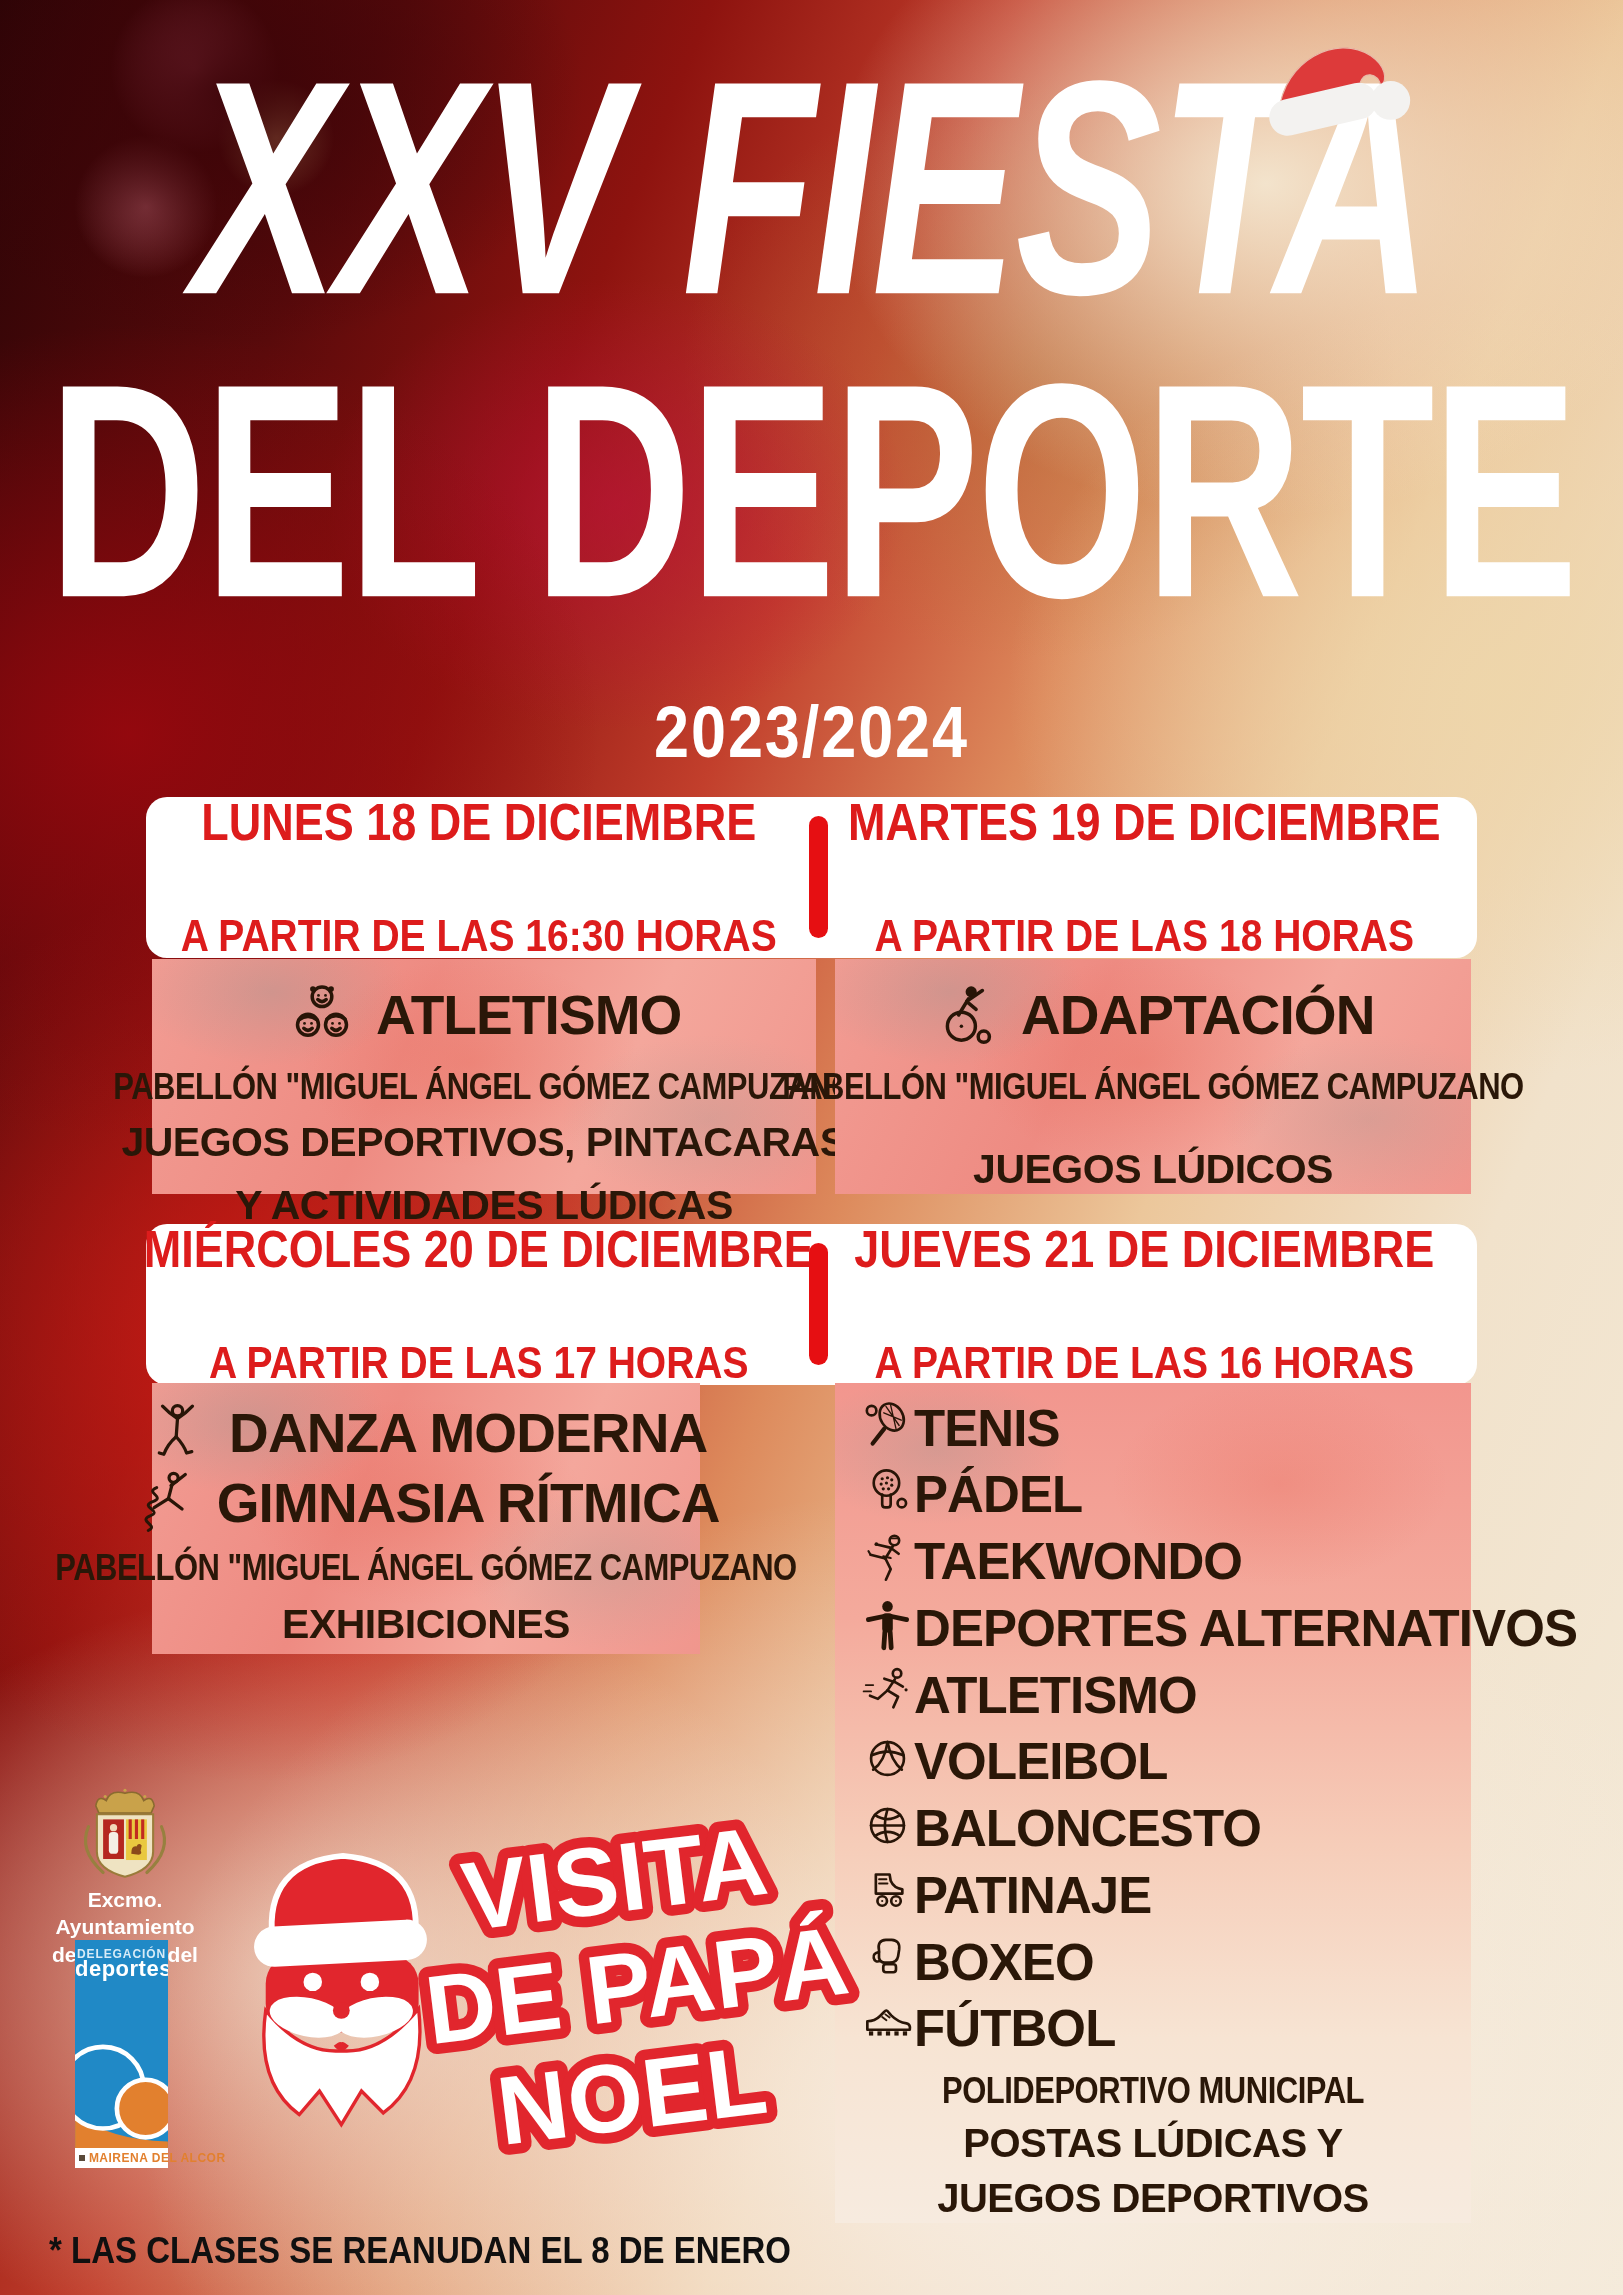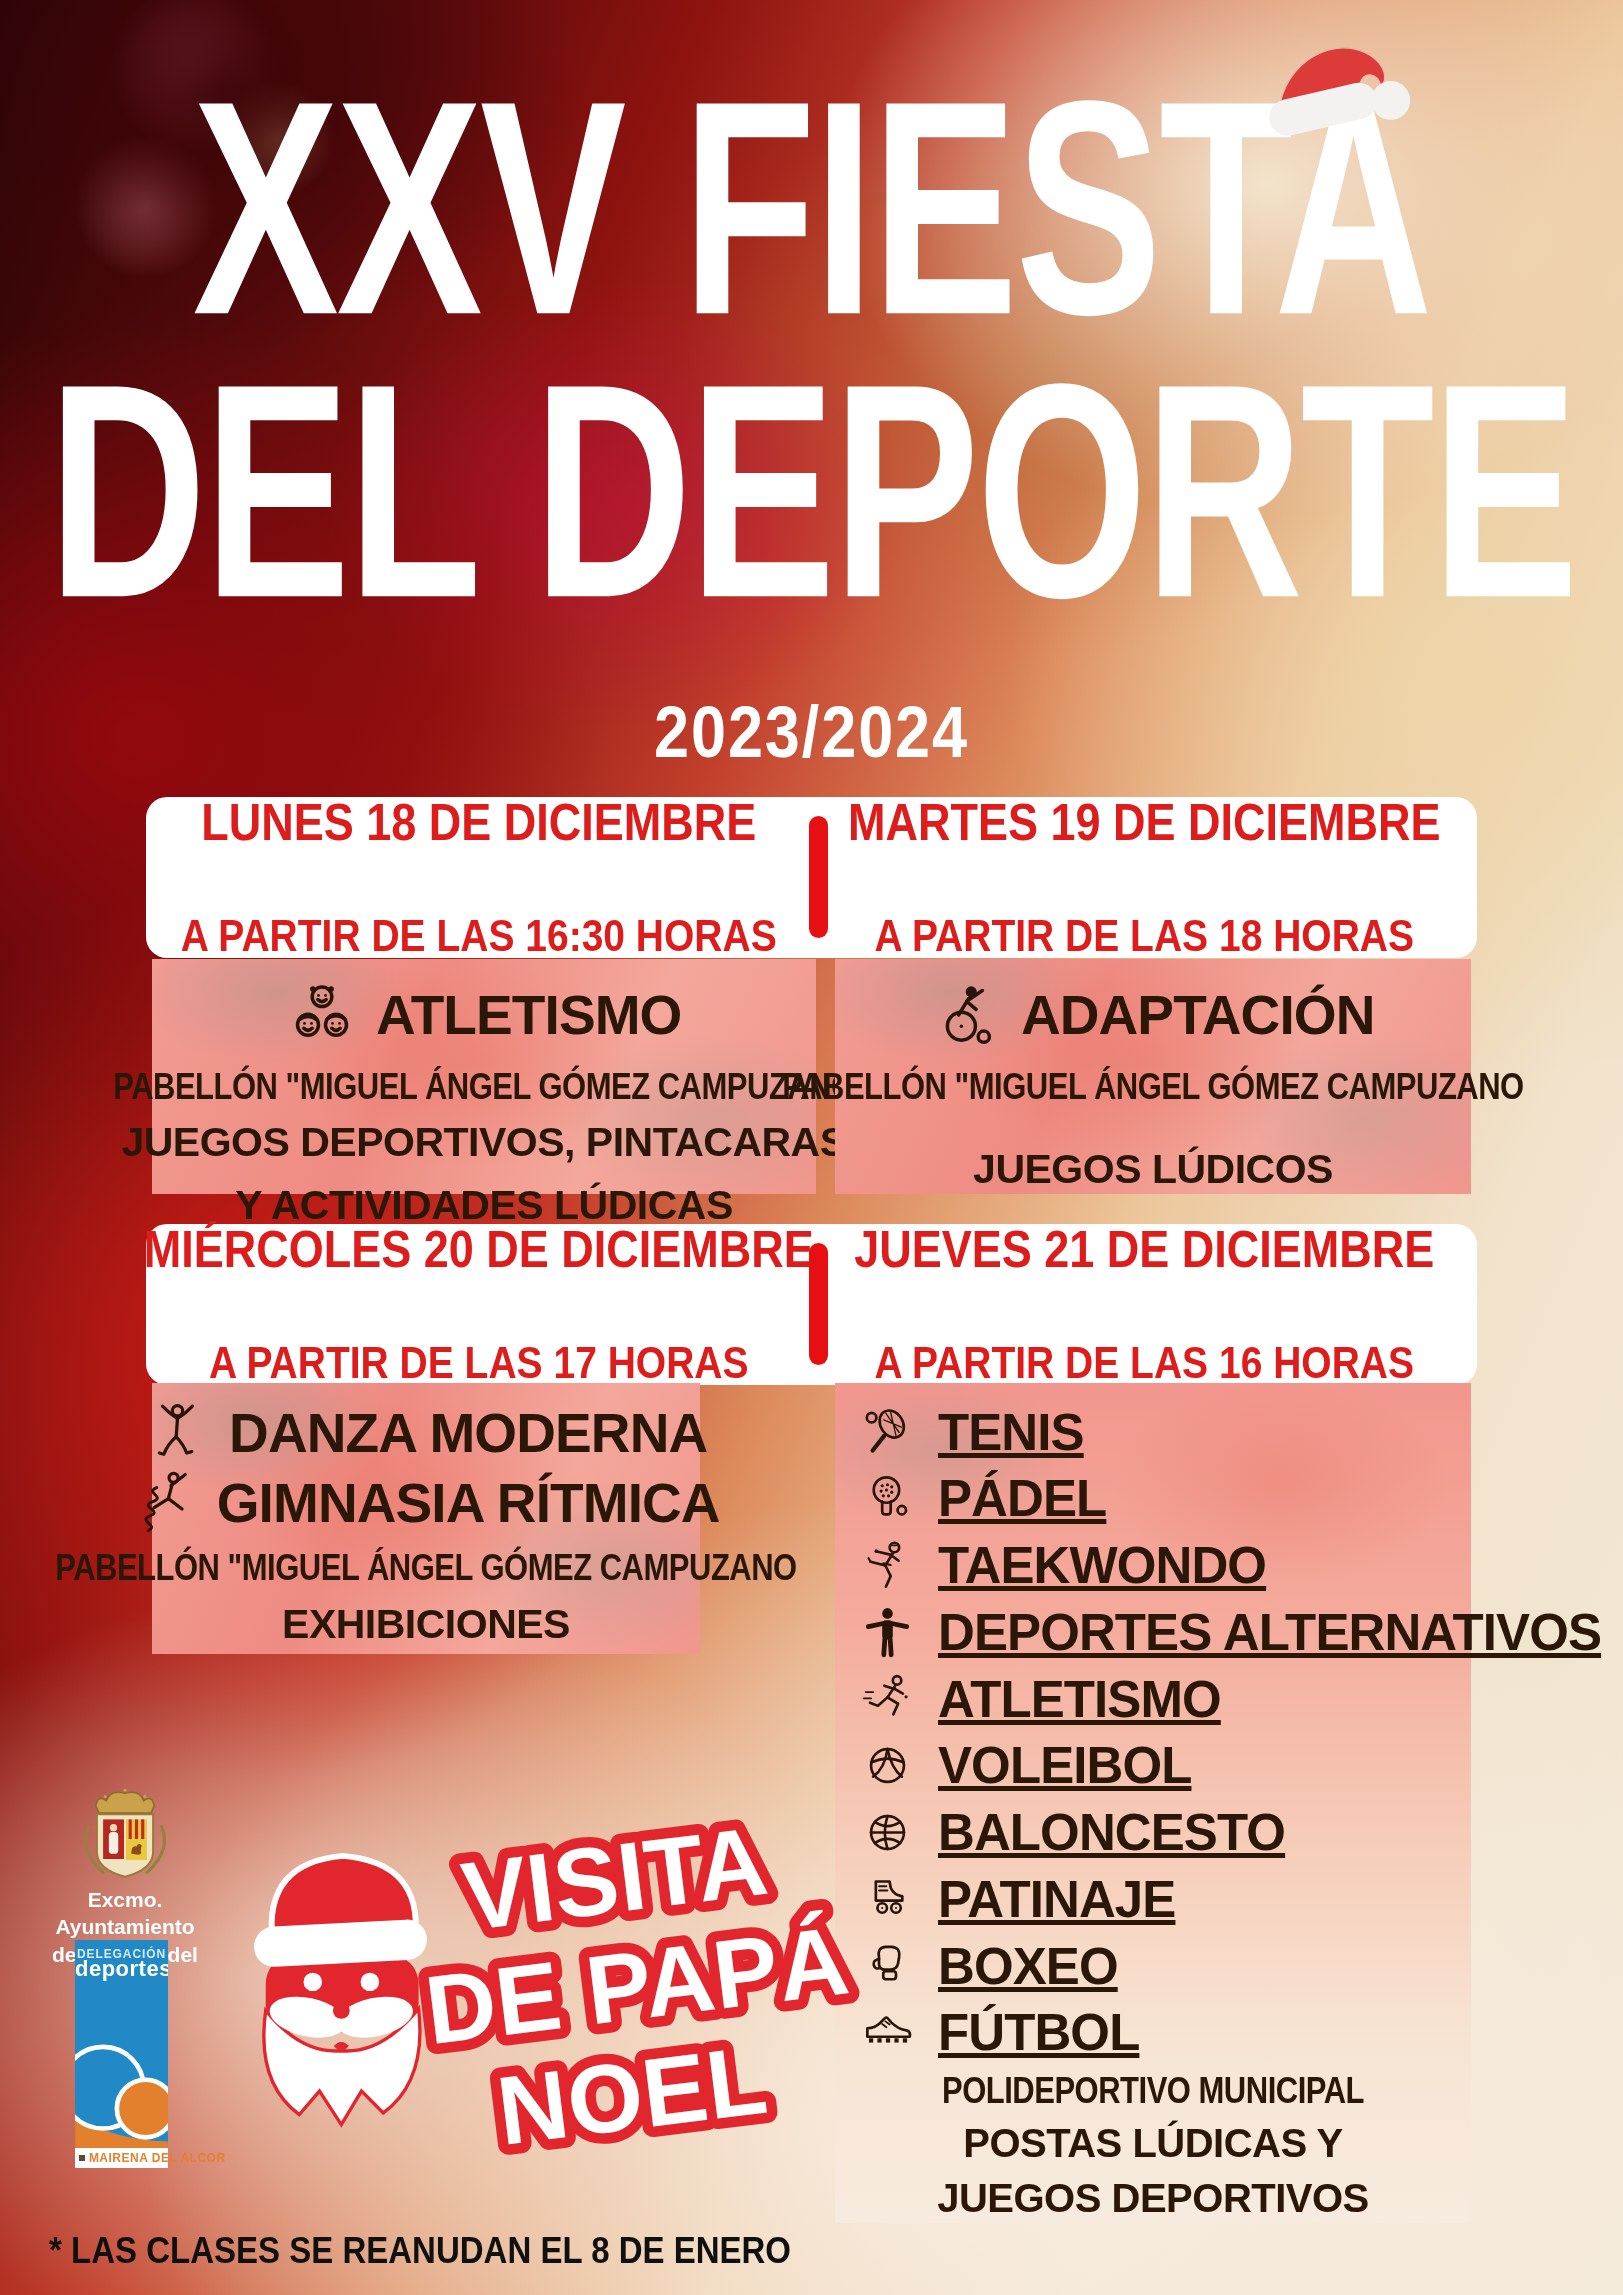--- a/index.html
+++ b/index.html
@@ -20,21 +20,21 @@
       radial-gradient(509px 416px at 64% 16%, rgba(180,120,60,.55), transparent 70%),
       radial-gradient(1111px 833px at 60% 92%, rgba(248,238,228,.96), transparent 75%),
       radial-gradient(740px 555px at 20% 86%, rgba(240,220,200,.85), transparent 70%),
       linear-gradient(112deg,#2a0406 0%,#5a0a0b 16%,#8e130f 28%,#c23f2c 40%,#dd8a5c 52%,#ecc79b 64%,#f1e2cb 78%,#f4ead9 100%);
   }
   .abs{ position:absolute; }
   .cond{ display:inline-block; }
 
   
   .title-line{ left:0; width:100%; text-align:center; color:#ffffff; font-weight:bold; white-space:nowrap; }
-  .t-xf{ top:32px; }
+  .t-xf{ top:12px;font-style:italic; }
   .t-dd{ top:315px; }
   .title-line .cond{ font-size:231px; letter-spacing:-2.8px; transform:scale(.95,1.32); transform-origin:top center; }
   .subtitle{ top:627px; left:0; width:100%; text-align:center; color:#fff; font-weight:bold; white-space:nowrap; }
   .subtitle .cond{ font-size:56px; letter-spacing:2.3px; transform:scaleY(1.2); transform-origin:top center; }
   .season{ top:690px; left:0; width:100%; text-align:center; color:#fff; font-weight:bold; }
   .season .cond{ font-size:63px; letter-spacing:1.9px; transform:scaleY(1.15); transform-origin:top center; }
 
   
   .band{ left:146px; width:1331px; height:161px; background:#ffffff; border-radius:21px; display:flex; }
   .band-1{ top:797px; } .band-2{ top:1224px; }
@@ -66,21 +66,21 @@
   .p2L{ left:152px; top:1383px; width:548px; height:271px; padding-top:17.6px; }
   .p2R{ left:835px; top:1383px; width:636px; height:840px; padding-top:15.7px; align-items:flex-start; }
 
   .activity-row{ display:flex; align-items:center; justify-content:center; gap:19.4px; }
   .activity-label{ font-size:55px; font-weight:bold; letter-spacing:-0.9px; white-space:nowrap; }
   .venue{ margin-top:15.7px; font-weight:bold; white-space:nowrap; }
   .venue .cond{ font-size:31px; letter-spacing:-0.5px; transform:scaleY(1.18); transform-origin:top center; }
   .detail{ font-size:41px; font-weight:bold; letter-spacing:-0.5px; text-align:center; line-height:1.22; white-space:nowrap; }
   .mt34{ margin-top:15.7px; } .mt90{ margin-top:42px; } .mt28{ margin-top:13px; }
 
-  .sport-row{ display:flex; align-items:center; gap:24px; margin:0 0 0 26px; height:69px;text-decoration:underline; }
+  .sport-row{ display:flex; align-items:flex-start; margin:0 0 0 26px; height:69px; }
   .sport-label{ font-size:51px; font-weight:bold; letter-spacing:-0.9px; white-space:nowrap; }
   .p2R .venue{ align-self:center; margin-top:3.7px; }
   .p2R .detail{ align-self:center; font-size:40px; }
 
   .icon-lg{ width:70px; height:70px; } .icon-md{ width:65px; height:65px; } .icon-sp{ width:53px; height:53px; flex:0 0 53px; }
 
   
   .santa-svg{ left:217px; top:1828px; width:252px; height:338px; }
   .visita-svg{ left:398px; top:1791px; width:500px; height:416px; }
 

